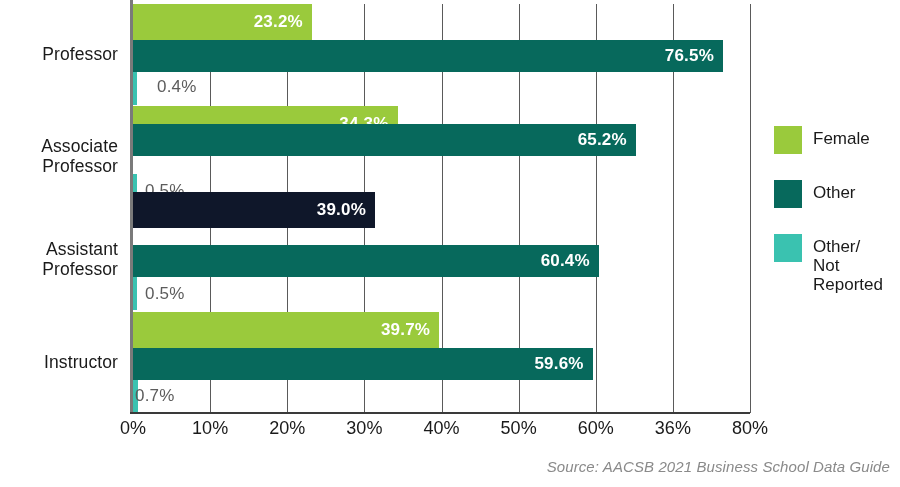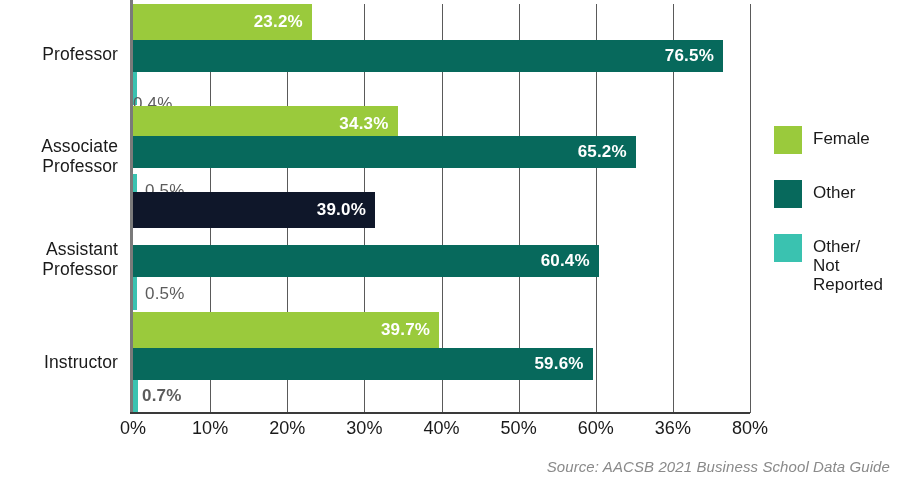--- a/index.html
+++ b/index.html
@@ -196,45 +196,45 @@
         <div class="gridline" style="left: 617px;"></div>
       </div>
     <div class="bars-layer">
         <div class="bar bar-female" style="top: 0px; height: 36px; width: 178.93px; background: rgb(154, 202, 60);">
           <span class="bar-value">23.2%</span>
         </div>
         <div class="bar bar-male" style="top: 36px; height: 32px; width: 590.006px; background: rgb(7, 105, 92); padding-left: 25px;">
           <span class="bar-value">76.5%</span>
         </div>
         <div class="bar bar-other" style="top: 68px; height: 33px; width: 4px; background: rgb(58, 194, 176);"></div>
-        <div class="bar-value-outside" style="left: 0; top: 68px; height: 30px; margin-top: 17px;">0.4%</div>
+        <div class="bar-value-outside" style="left: 24px; top: 68px; height: 30px;">0.4%</div>
         <div class="bar bar-female" style="top: 102px; height: 36px; width: 264.539px; background: rgb(154, 202, 60);">
           <span class="bar-value">34.3%</span>
         </div>
-        <div class="bar bar-male" style="top: 132px; height: 32px; width: 502.855px; background: rgb(7, 105, 92);">
+        <div class="bar bar-male" style="top: 120px; height: 32px; width: 502.855px; background: rgb(7, 105, 92);">
           <span class="bar-value">65.2%</span>
         </div>
         <div class="bar bar-other" style="top: 170px; height: 33px; width: 4px; background: rgb(58, 194, 176);"></div>
         <div class="bar-value-outside" style="left: 12px; top: 170px; height: 33px;">0.5%</div>
         <div class="bar bar-female" style="top: 188px; height: 36px; width: 242px; background: #0f172a;">
           <span class="bar-value">39.0%</span>
         </div>
         <div class="bar bar-male" style="top: 241px; height: 32px; width: 465.835px; background: rgb(7, 105, 92);">
           <span class="bar-value">60.4%</span>
         </div>
         <div class="bar bar-other" style="top: 273px; height: 33px; width: 4px; background: rgb(58, 194, 176);"></div>
         <div class="bar-value-outside" style="left: 12px; top: 273px; height: 33px;">0.5%</div>
         <div class="bar bar-female" style="top: 308px; height: 36px; width: 306.186px; background: rgb(154, 202, 60);">
           <span class="bar-value">39.7%</span>
         </div>
         <div class="bar bar-male" style="top: 344px; height: 32px; width: 459.665px; background: rgb(7, 105, 92);">
           <span class="bar-value">59.6%</span>
         </div>
         <div class="bar bar-other" style="top: 376px; height: 33px; width: 5.39875px; background: rgb(58, 194, 176);"></div>
-        <div class="bar-value-outside" style="left: 9px; top: 376px; height: 32px; font-weight: bold;">0.7%</div>
+        <div class="bar-value-outside" style="left: 2px; top: 376px; height: 32px;">0.7%</div>
       </div>
     <div class="axis-base"></div>
   </div>
 
   <div class="xaxis">
       <div class="xtick" style="left: 0px;">0%</div>
       <div class="xtick" style="left: 77.125px;">10%</div>
       <div class="xtick" style="left: 154.25px;">20%</div>
       <div class="xtick" style="left: 231.375px;">30%</div>
       <div class="xtick" style="left: 308.5px;">40%</div>

